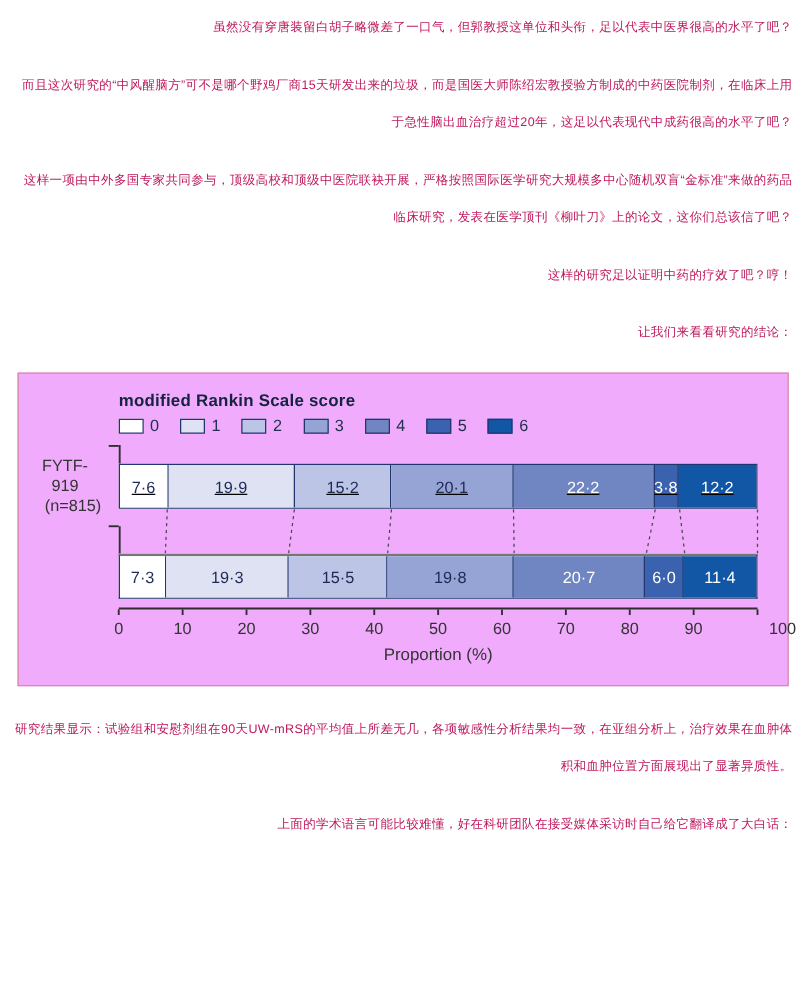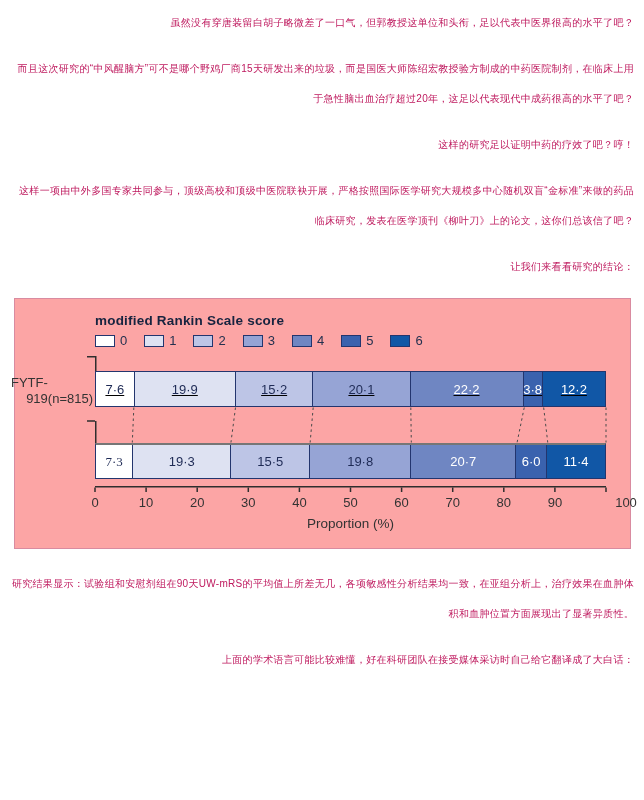--- a/index.html
+++ b/index.html
@@ -8,21 +8,21 @@
     font-family:"Liberation Sans","DejaVu Sans",sans-serif;
   }
   .page{padding:8px 10px 0 10px;}
   p.para{
     font-size:10px;line-height:30px;color:#be185d;
     margin:0 0 16px 0;letter-spacing:.3px;text-align:right;
   }
   
   .chart-box{
     box-sizing:border-box;width:617px;margin:2px 0 20px 4px;
-    border:1px solid #d98ba0;background:#fca5a5;
+    border:1px solid #d98ba0;background:#f0abfc;
     padding:14px 24px 10px 8px;
   }
   .legend{margin-left:72px;}
   .legend-title{font-weight:bold;font-size:13.5px;color:#16233f;letter-spacing:.2px;}
   .legend-items{display:flex;align-items:center;gap:0 17px;margin-top:5px;}
   .legend-item{display:flex;align-items:center;gap:5px;font-size:13px;color:#23304f;}
   .legend-swatch{width:20px;height:12px;border:1.5px solid #23356e;box-sizing:border-box;display:inline-block;}
   .plot{position:relative;height:182px;margin-top:8px;}
   .plot svg{position:absolute;left:72px;top:0;overflow:visible;}
   .ax{stroke:#2e2e2e;stroke-width:1.5;}
@@ -31,44 +31,44 @@
     position:absolute;left:72px;right:0;height:36px;display:flex;
     border:1.5px solid #23356e;box-sizing:border-box;background:#fff;
   }
   .bar.second{border-top:2px solid #767676;}
   .seg{
     box-sizing:border-box;display:flex;align-items:center;justify-content:center;
     font-size:13px;white-space:nowrap;overflow:visible;
   }
   .bar-label{
     position:absolute;left:0;width:64px;height:36px;
-    display:flex;flex-direction:row;justify-content:center;align-items:flex-end;
+    display:flex;flex-direction:column;justify-content:center;align-items:flex-end;
     padding-right:6px;box-sizing:border-box;
-    font-size:13px;line-height:16px;color:#333333;text-align:right;
+    font-size:13px;line-height:16px;color:#333333;text-align:center;
   }
   .xticks{position:absolute;left:72px;right:0;top:139px;height:16px;}
   .xtick{
     position:absolute;transform:translateX(-50%);
     font-size:13px;color:#333333;
   }
   .xlabel{
     position:absolute;left:72px;right:0;top:160px;text-align:center;
     font-size:13.5px;color:#333333;
   }
 </style>
 </head>
 <body>
 
 <div class="page">
 
   <div id="paras-top">
       <p class="para">虽然没有穿唐装留白胡子略微差了一口气，但郭教授这单位和头衔，足以代表中医界很高的水平了吧？</p>
       <p class="para">而且这次研究的“中风醒脑方”可不是哪个野鸡厂商15天研发出来的垃圾，而是国医大师陈绍宏教授验方制成的中药医院制剂，在临床上用于急性脑出血治疗超过20年，这足以代表现代中成药很高的水平了吧？</p>
+      <p class="para">这样一项由中外多国专家共同参与，顶级高校和顶级中医院联袂开展，严格按照国际医学研究大规模多中心随机双盲“金标准”来做的药品临床研究，发表在医学顶刊《柳叶刀》上的论文，这你们总该信了吧？</p>
       <p class="para">这样的研究足以证明中药的疗效了吧？哼！</p>
-      <p class="para">这样一项由中外多国专家共同参与，顶级高校和顶级中医院联袂开展，严格按照国际医学研究大规模多中心随机双盲“金标准”来做的药品临床研究，发表在医学顶刊《柳叶刀》上的论文，这你们总该信了吧？</p>
       <p class="para">让我们来看看研究的结论：</p>
     </div>
 
   <figure class="chart-box" style="margin-left:4px;margin-right:0;">
     <div class="legend">
       <div class="legend-title">modified Rankin Scale score</div>
       <div class="legend-items" id="legend-items">
           <div class="legend-item">
             <span class="legend-swatch" style="background: rgb(255, 255, 255);"></span>
             <span>0</span>
@@ -135,21 +135,21 @@
           <div class="seg" style="width: 7.6%; background: rgb(255, 255, 255); color: rgb(30, 42, 85); border-right: 1.5px solid rgb(35, 53, 110);">7·6</div>
           <div class="seg" style="width: 19.9%; background: rgb(222, 226, 242); color: rgb(30, 42, 85); border-right: 1.5px solid rgb(35, 53, 110);">19·9</div>
           <div class="seg" style="width: 15.2%; background: rgb(189, 197, 230); color: rgb(30, 42, 85); border-right: 1.5px solid rgb(35, 53, 110);">15·2</div>
           <div class="seg" style="width: 19.1%; background: rgb(150, 164, 213); color: rgb(30, 42, 85); border-right: 1.5px solid rgb(35, 53, 110);">20·1</div>
           <div class="seg" style="width: 22.2%; background: rgb(111, 134, 194); color: rgb(255, 255, 255); border-right: 1.5px solid rgb(35, 53, 110);">22·2</div>
           <div class="seg" style="width: 3.8%; background: rgb(58, 98, 174); color: rgb(255, 255, 255); border-right: 1.5px solid rgb(35, 53, 110);">3·8</div>
           <div class="seg" style="width: 12.2%; background: rgb(17, 87, 166); color: rgb(255, 255, 255);">12·2</div>
         </div>
 
       <div class="bar second" id="bar-1" style="top:87px;">
-          <div class="seg" style="width: 7.3%; background: rgb(255, 255, 255); color: rgb(30, 42, 85); border-right: 1.5px solid rgb(35, 53, 110); font-family: Liberation Serif, serif;">7·3</div>
+          <div class="seg" style="width: 7.3%; background: rgb(255, 255, 255); color: rgb(30, 42, 85); border-right: 1.5px solid rgb(35, 53, 110);">7·3</div>
           <div class="seg" style="width: 19.3%; background: rgb(222, 226, 242); color: rgb(30, 42, 85); border-right: 1.5px solid rgb(35, 53, 110);">19·3</div>
           <div class="seg" style="width: 15.5%; background: rgb(189, 197, 230); color: rgb(30, 42, 85); border-right: 1.5px solid rgb(35, 53, 110);">15·5</div>
           <div class="seg" style="width: 19.8%; background: rgb(150, 164, 213); color: rgb(30, 42, 85); border-right: 1.5px solid rgb(35, 53, 110);">19·8</div>
           <div class="seg" style="width: 20.7%; background: rgb(111, 134, 194); color: rgb(255, 255, 255); border-right: 1.5px solid rgb(35, 53, 110);">20·7</div>
           <div class="seg" style="width: 6%; background: rgb(58, 98, 174); color: rgb(255, 255, 255); border-right: 1.5px solid rgb(35, 53, 110);">6·0</div>
           <div class="seg" style="width: 11.4%; background: rgb(17, 87, 166); color: rgb(255, 255, 255);">11·4</div>
         </div>
 
       <div class="xticks" id="xticks">
           <span class="xtick" style="left: 0px;">0</span>

